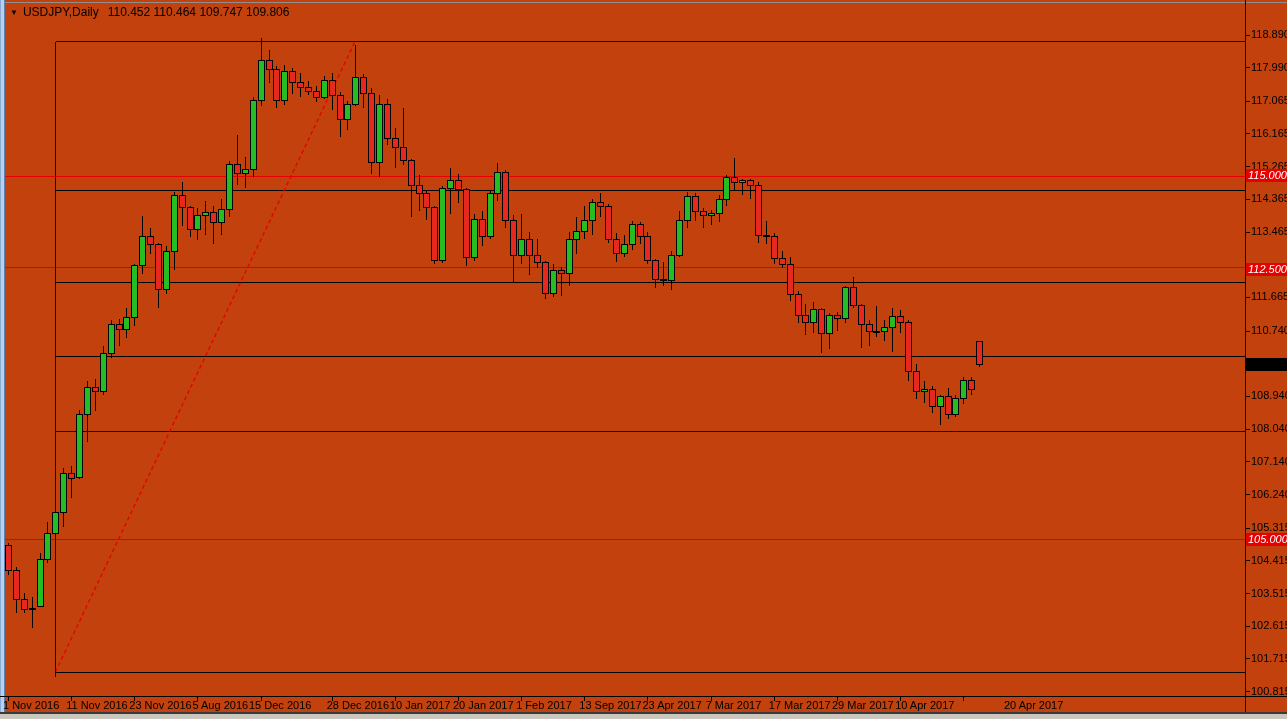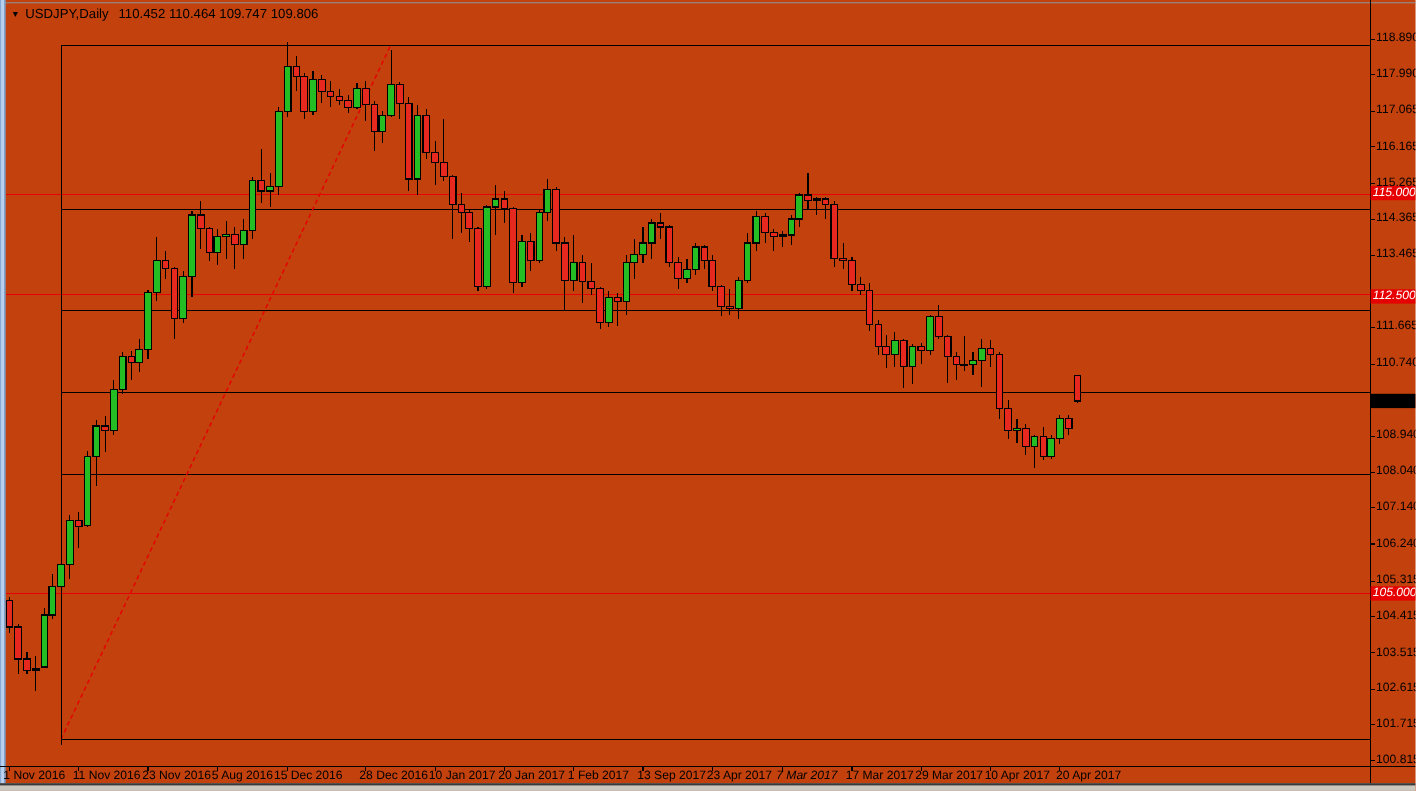--- a/index.html
+++ b/index.html
@@ -363,21 +363,21 @@
       <div class="dlabel" style="left: 66.16px;">11 Nov 2016</div>
       <div class="dlabel" style="left: 129.32px;">23 Nov 2016</div>
       <div class="dlabel" style="left: 192.48px;">5 Aug 2016</div>
       <div class="dlabel" style="left: 249px;">15 Dec 2016</div>
       <div class="dlabel" style="left: 326.695px;">28 Dec 2016</div>
       <div class="dlabel" style="left: 389.855px;">10 Jan 2017</div>
       <div class="dlabel" style="left: 453.015px;">20 Jan 2017</div>
       <div class="dlabel" style="left: 516.175px;">1 Feb 2017</div>
       <div class="dlabel" style="left: 579.335px;">13 Sep 2017</div>
       <div class="dlabel" style="left: 642.495px;">23 Apr 2017</div>
-      <div class="dlabel" style="left: 705.655px; font-style: italic;">7 Mar 2017</div>
+      <div class="dlabel" style="left: 705.655px;">7 Mar 2017</div>
       <div class="dlabel" style="left: 768.815px;">17 Mar 2017</div>
       <div class="dlabel" style="left: 831.975px;">29 Mar 2017</div>
       <div class="dlabel" style="left: 895.135px;">10 Apr 2017</div>
-      <div class="dlabel" style="left: 960px;">20 Apr 2017</div>
+      <div class="dlabel" style="left: 1004px;">20 Apr 2017</div>
     </div>
 
   <div class="bottom-strip"></div>
 </div>
 
 </body></html>

